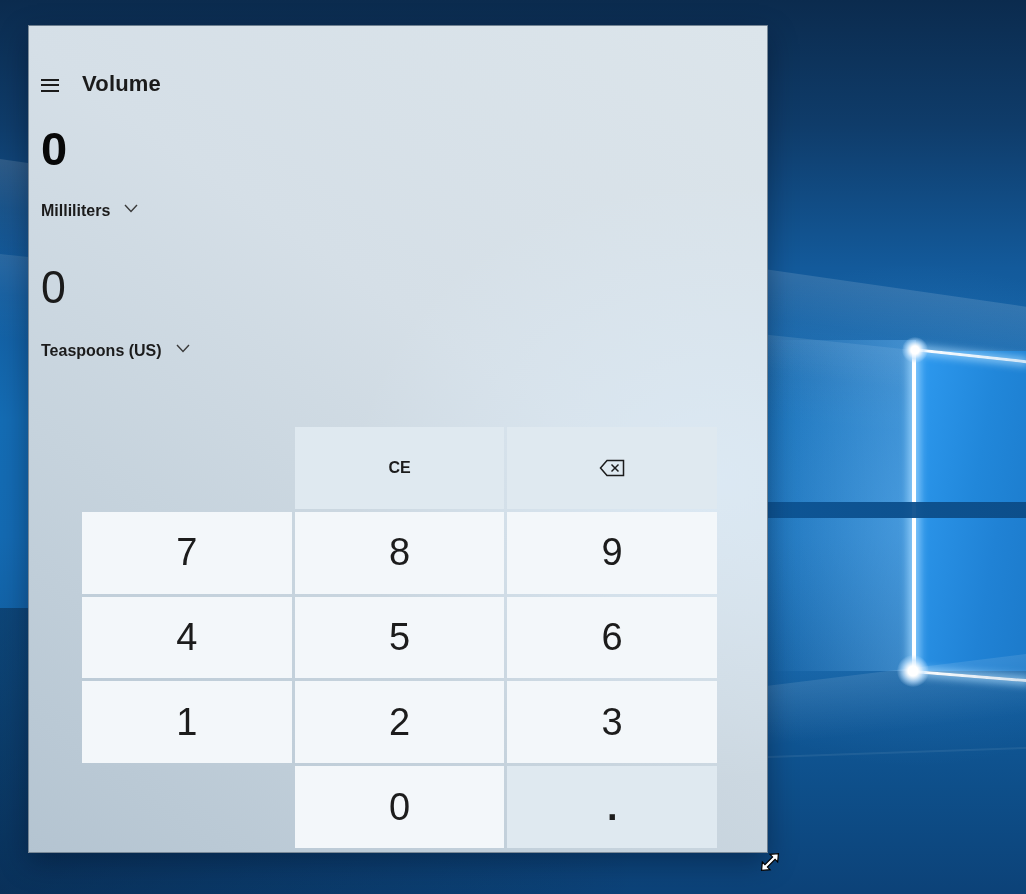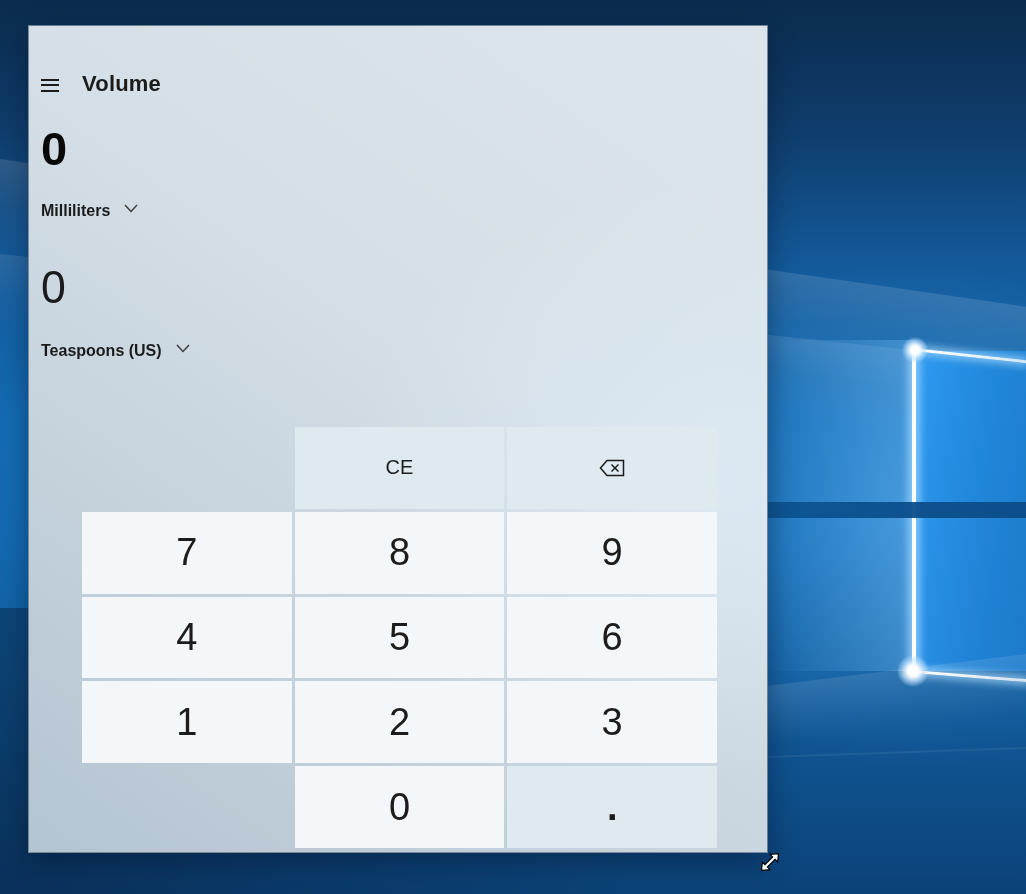--- a/index.html
+++ b/index.html
@@ -77,21 +77,21 @@
   .unit-from-row{top:176px;}
   .unit-to-row{top:316px;}
   .unit-label{font-size:16px;font-weight:bold;color:#1b1b1b;}
   .chevron{margin-left:14px;margin-top:2px;}
   
   .keypad{position:absolute;left:53px;top:401px;width:635px;height:421px;
     display:grid;grid-template-columns:repeat(3,1fr);grid-template-rows:repeat(5,1fr);gap:3px;}
   .key{display:flex;align-items:center;justify-content:center;
     color:#1c1c1c;border:0;padding:0;cursor:default;}
   .key-num{background:#f3f7fa;font-size:38px;}
-  .key-fn{background:#dfe9f0;font-size:20px;}
+  .key-fn{background:#dfe9f0;font-size:16px;font-weight:bold;}
   .key-decimal{background:#dfe9f0;font-size:38px;font-weight:bold;}
   .key-spacer{background:transparent;}
 
   
   .resize-cursor{position:absolute;left:757px;top:849px;width:26px;height:26px;
     transform:rotate(45deg);}
 </style>
 </head>
 <body>
 

